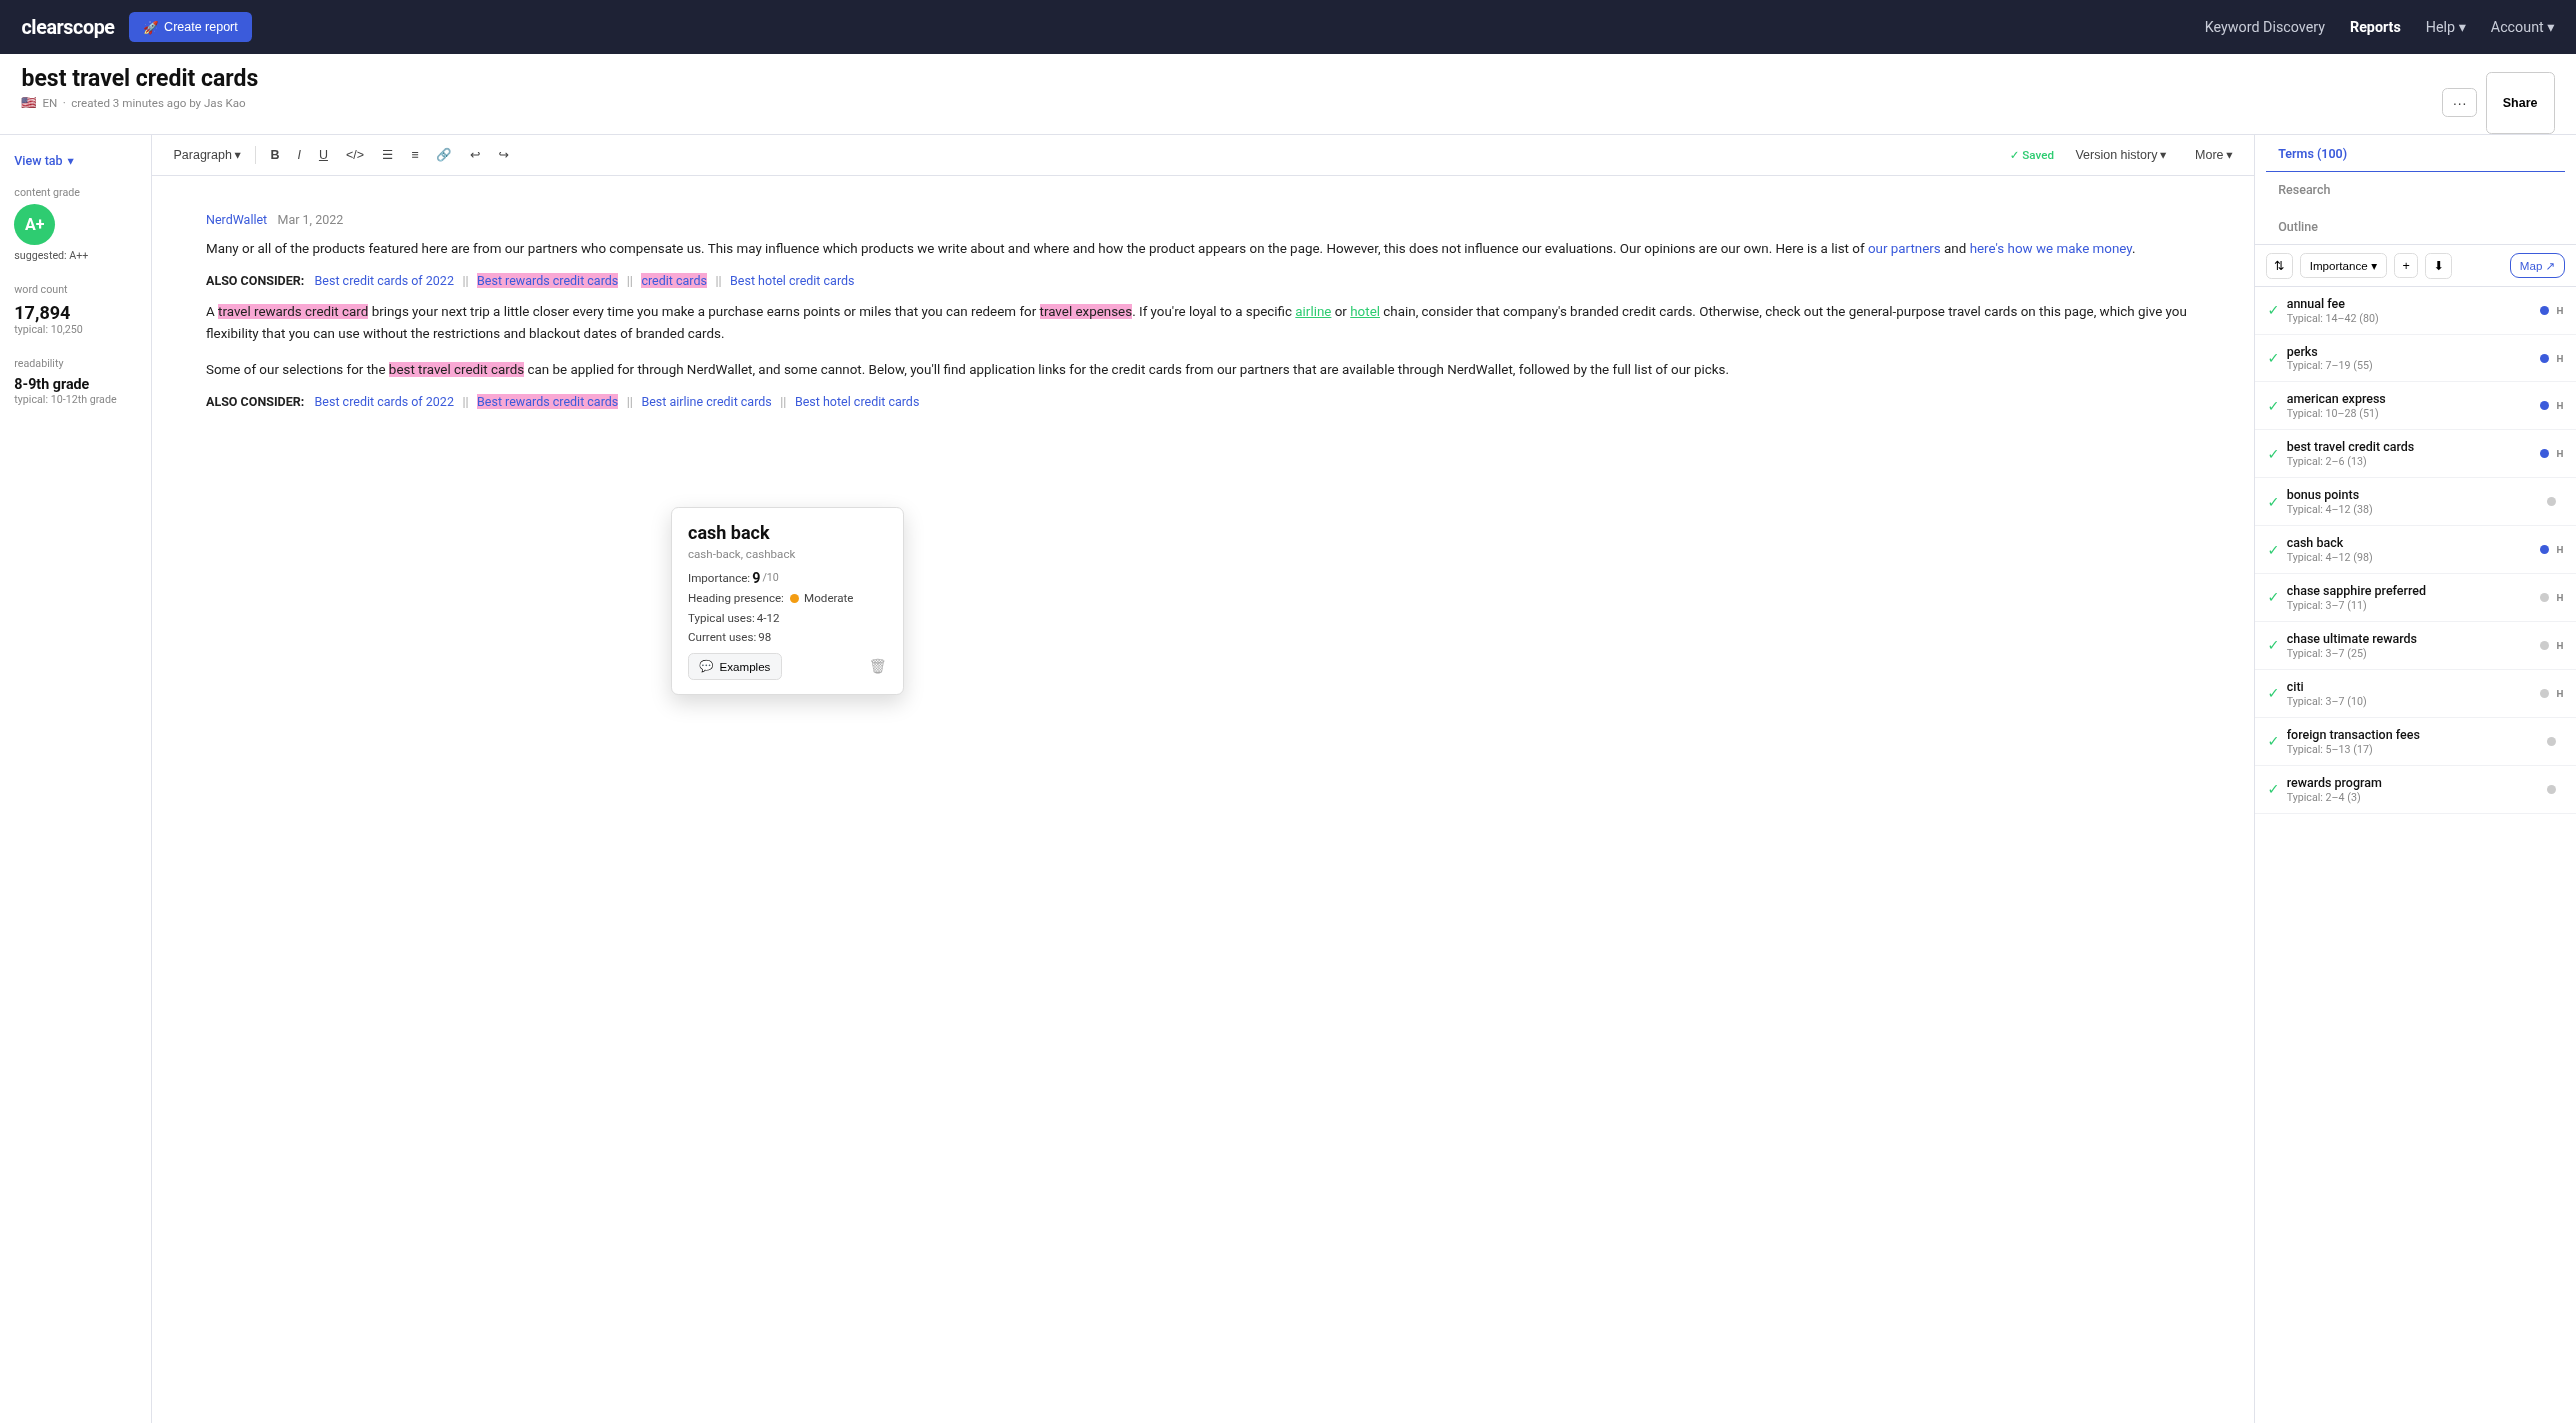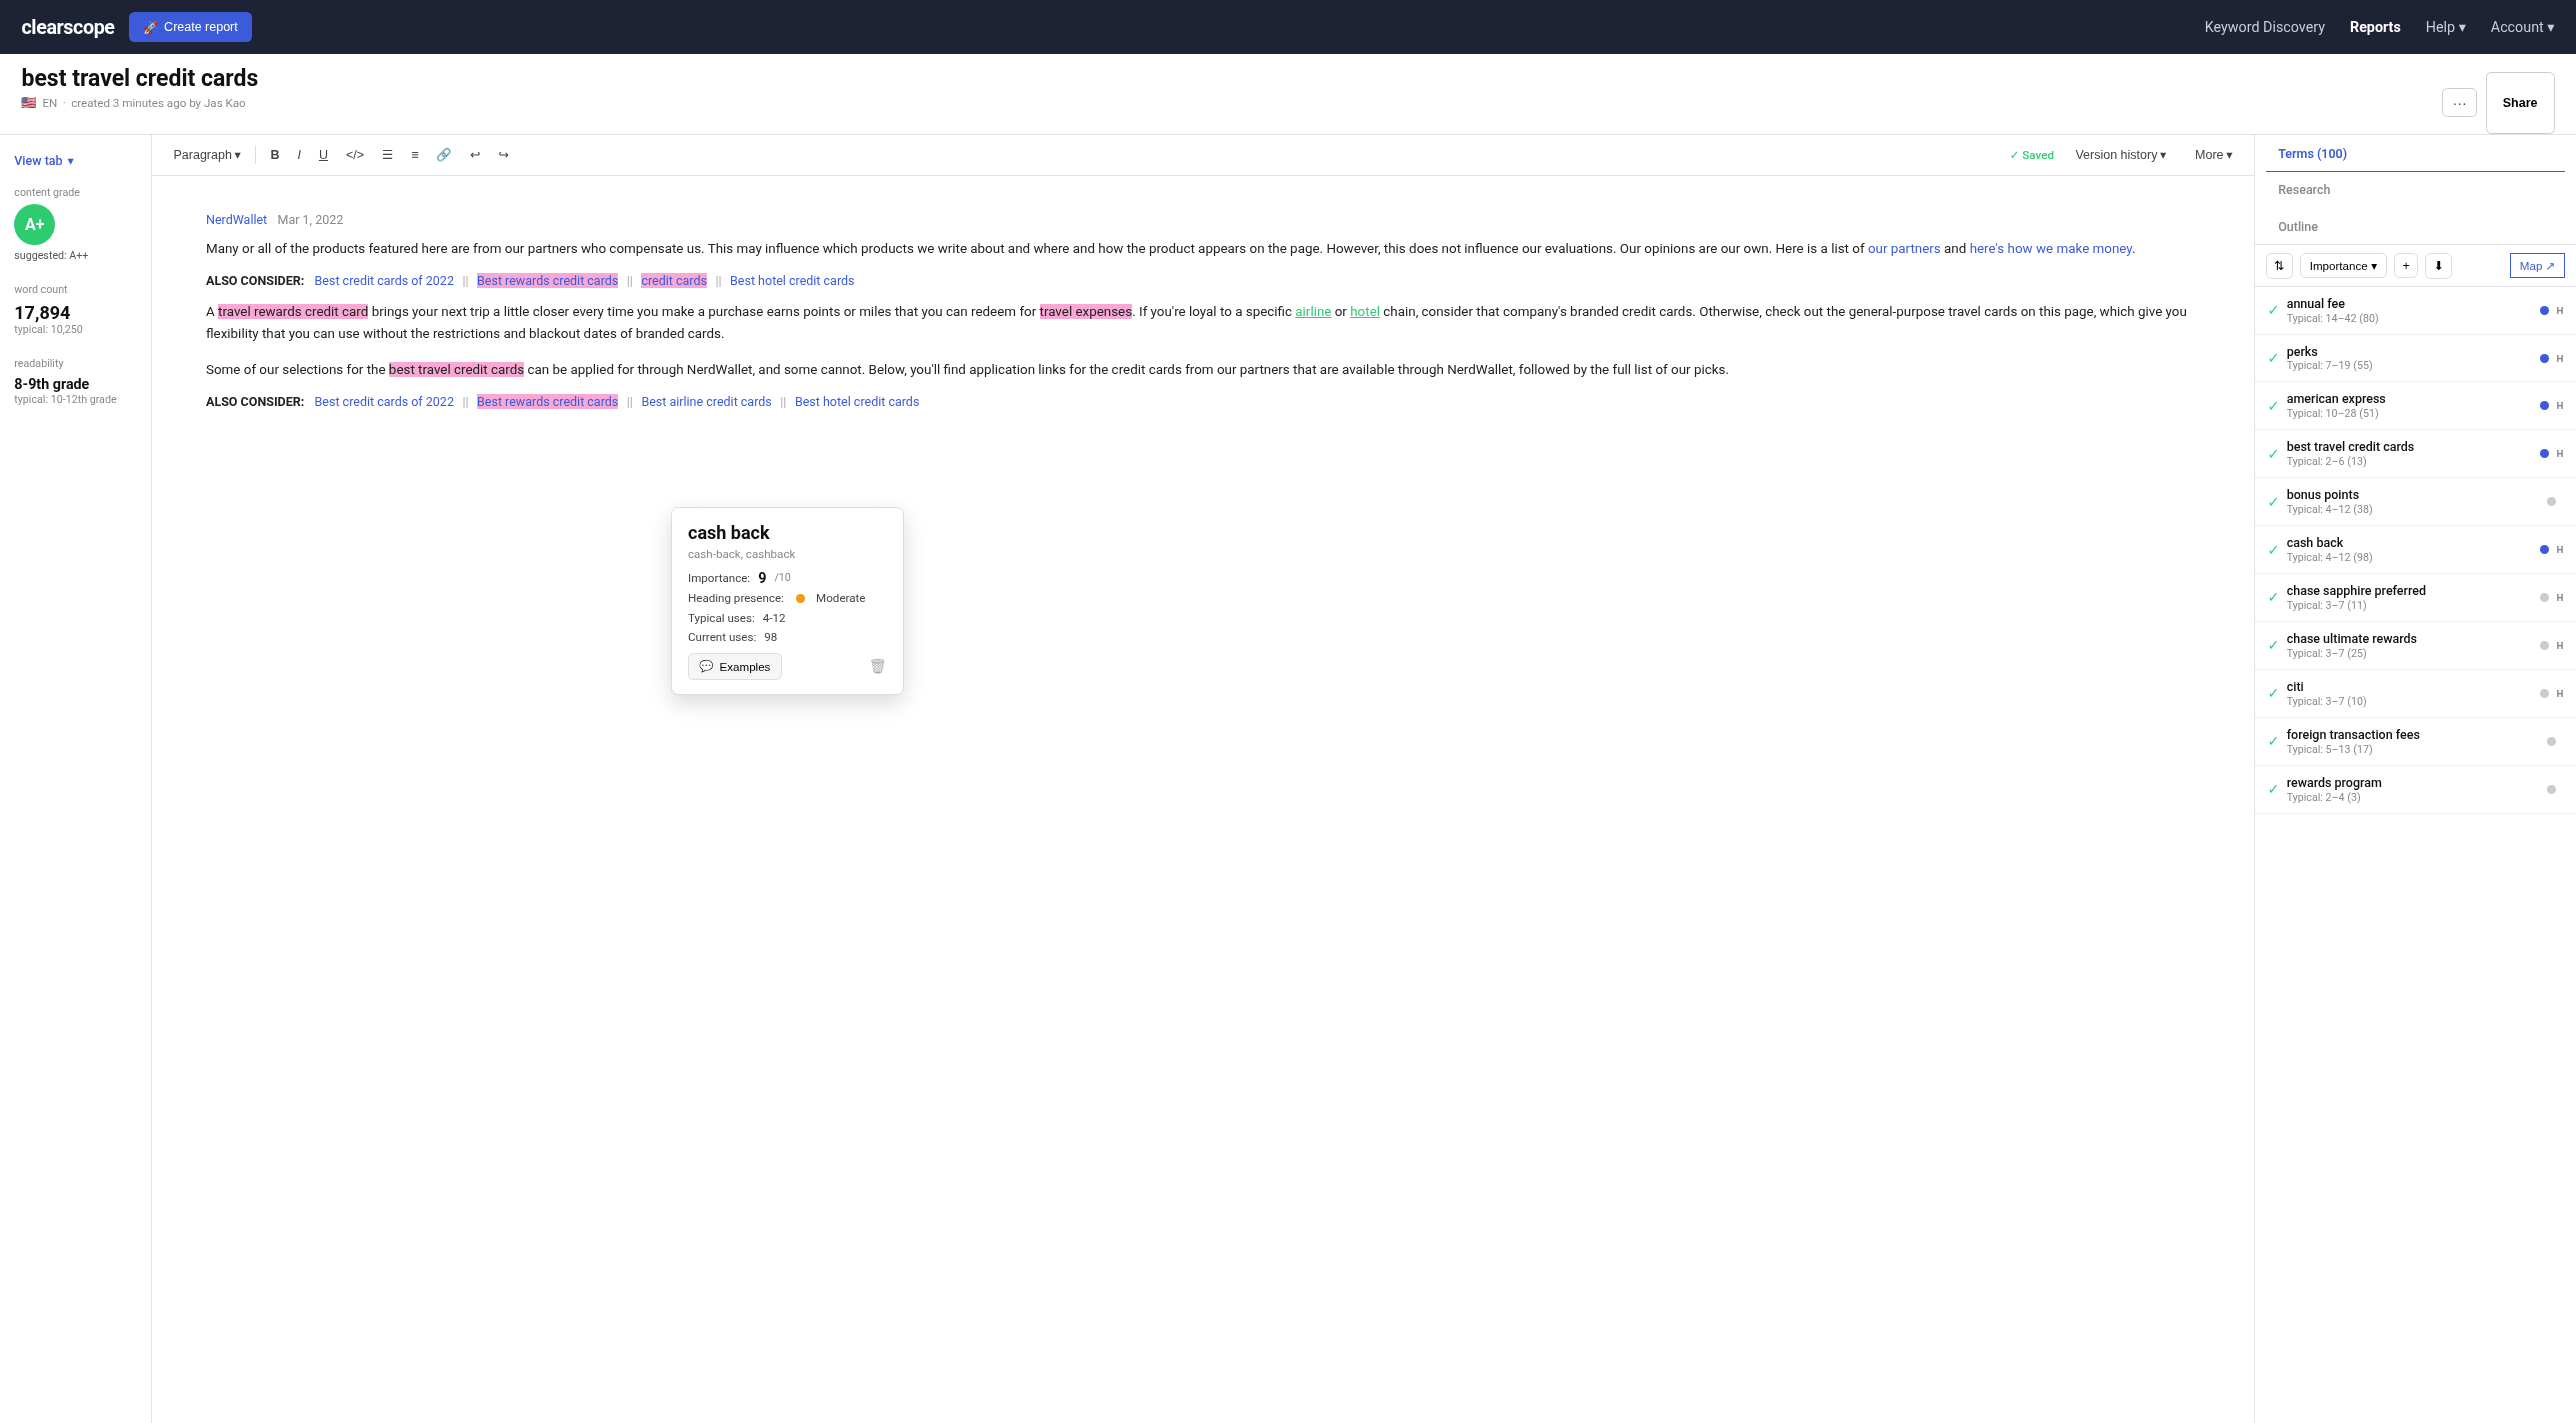--- a/index.html
+++ b/index.html
@@ -133,21 +133,21 @@
       background: #fff;
       border: 0.9px solid #ddd;
       border-radius: 7.2px;
       box-shadow: 0 7.2px 21.5px rgba(0,0,0,0.15);
       padding: 14.3px 16px;
       width: 233px;
       z-index: 100;
     }
     .popup-title { font-size: 18px; font-weight: 700; color: #111; margin-bottom: 3.6px; }
     .popup-aliases { font-size: 11.6px; color: #888; margin-bottom: 9px; }
-    .popup-row { font-size: 11.6px; color: #444; margin-bottom: 5.4px; display: flex; align-items: center; gap: 8px; }
+    .popup-row { font-size: 11.6px; color: #444; margin-bottom: 5.4px; display: flex; align-items: center; gap: 2px; }
     .importance-score { font-size: 14.3px; font-weight: 700; color: #111; }
     .importance-denom { font-size: 10.7px; color: #888; }
     .heading-dot { width: 9px; height: 9px; border-radius: 50%; background: #f39c12; display: inline-block; margin: 0 3.6px; }
     .popup-footer { display: flex; align-items: center; justify-content: space-between; margin-top: 9px; }
     .examples-btn {
       display: flex; align-items: center; gap: 5.4px;
       background: #f5f6f7; border: 0.9px solid #ddd;
       border-radius: 5.4px; padding: 5.4px 10.7px;
       font-size: 11.6px; cursor: pointer;
     }
@@ -188,21 +188,21 @@
       padding: 4.5px 9px; font-size: 11.6px; cursor: pointer; background: #fff;
     }
     .panel-icon-btn {
       border: 0.9px solid #ddd; border-radius: 5.4px;
       padding: 4.5px 7.2px; cursor: pointer; background: #fff; font-size: 12.5px;
     }
     .panel-spacer { flex: 1; }
     .map-btn {
       display: flex; align-items: center; gap: 3.6px;
       color: #3b5bdb; font-size: 11.6px; cursor: pointer;
-      border: 0.9px solid #3b5bdb; border-radius: 0;
+      border: 0.9px solid #3b5bdb; border-radius: 9px;
       padding: 4.5px 9px; background: #fff;
     }
     .terms-list { flex: 1; overflow-y: auto; }
     .term-item {
       display: flex; align-items: center;
       padding: 9px 12.5px;
       border-bottom: 0.9px solid #f0f1f4;
       gap: 7.2px;
     }
     .term-check { color: #2ecc71; font-size: 14.3px; flex-shrink: 0; }

